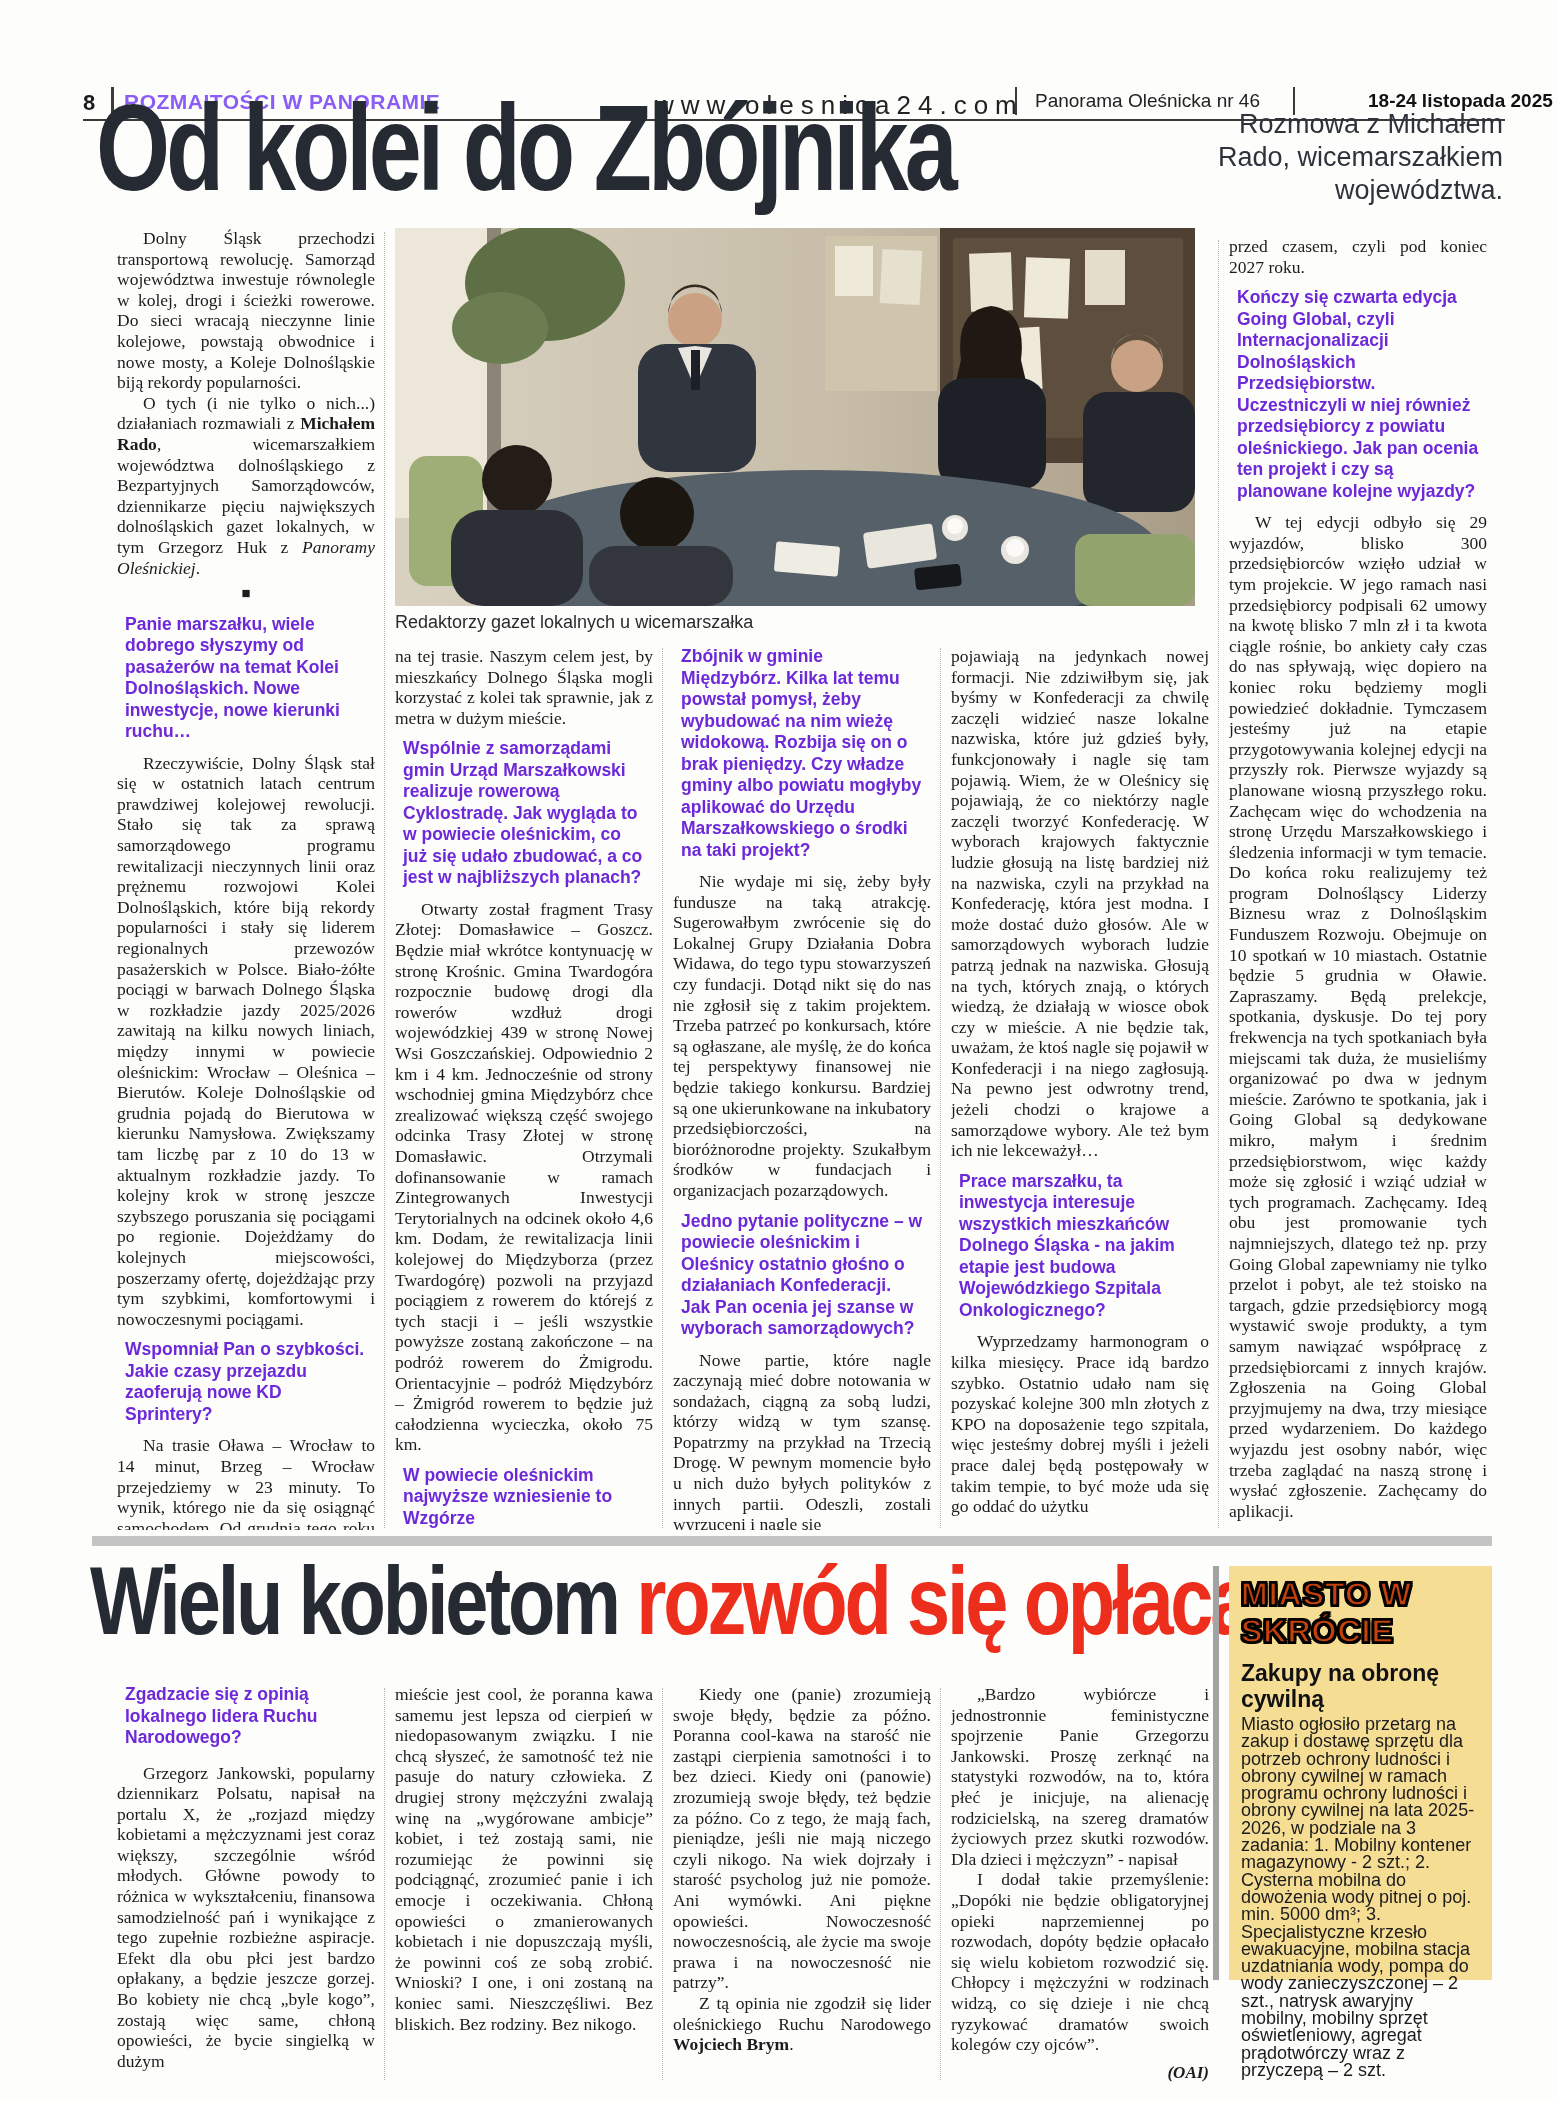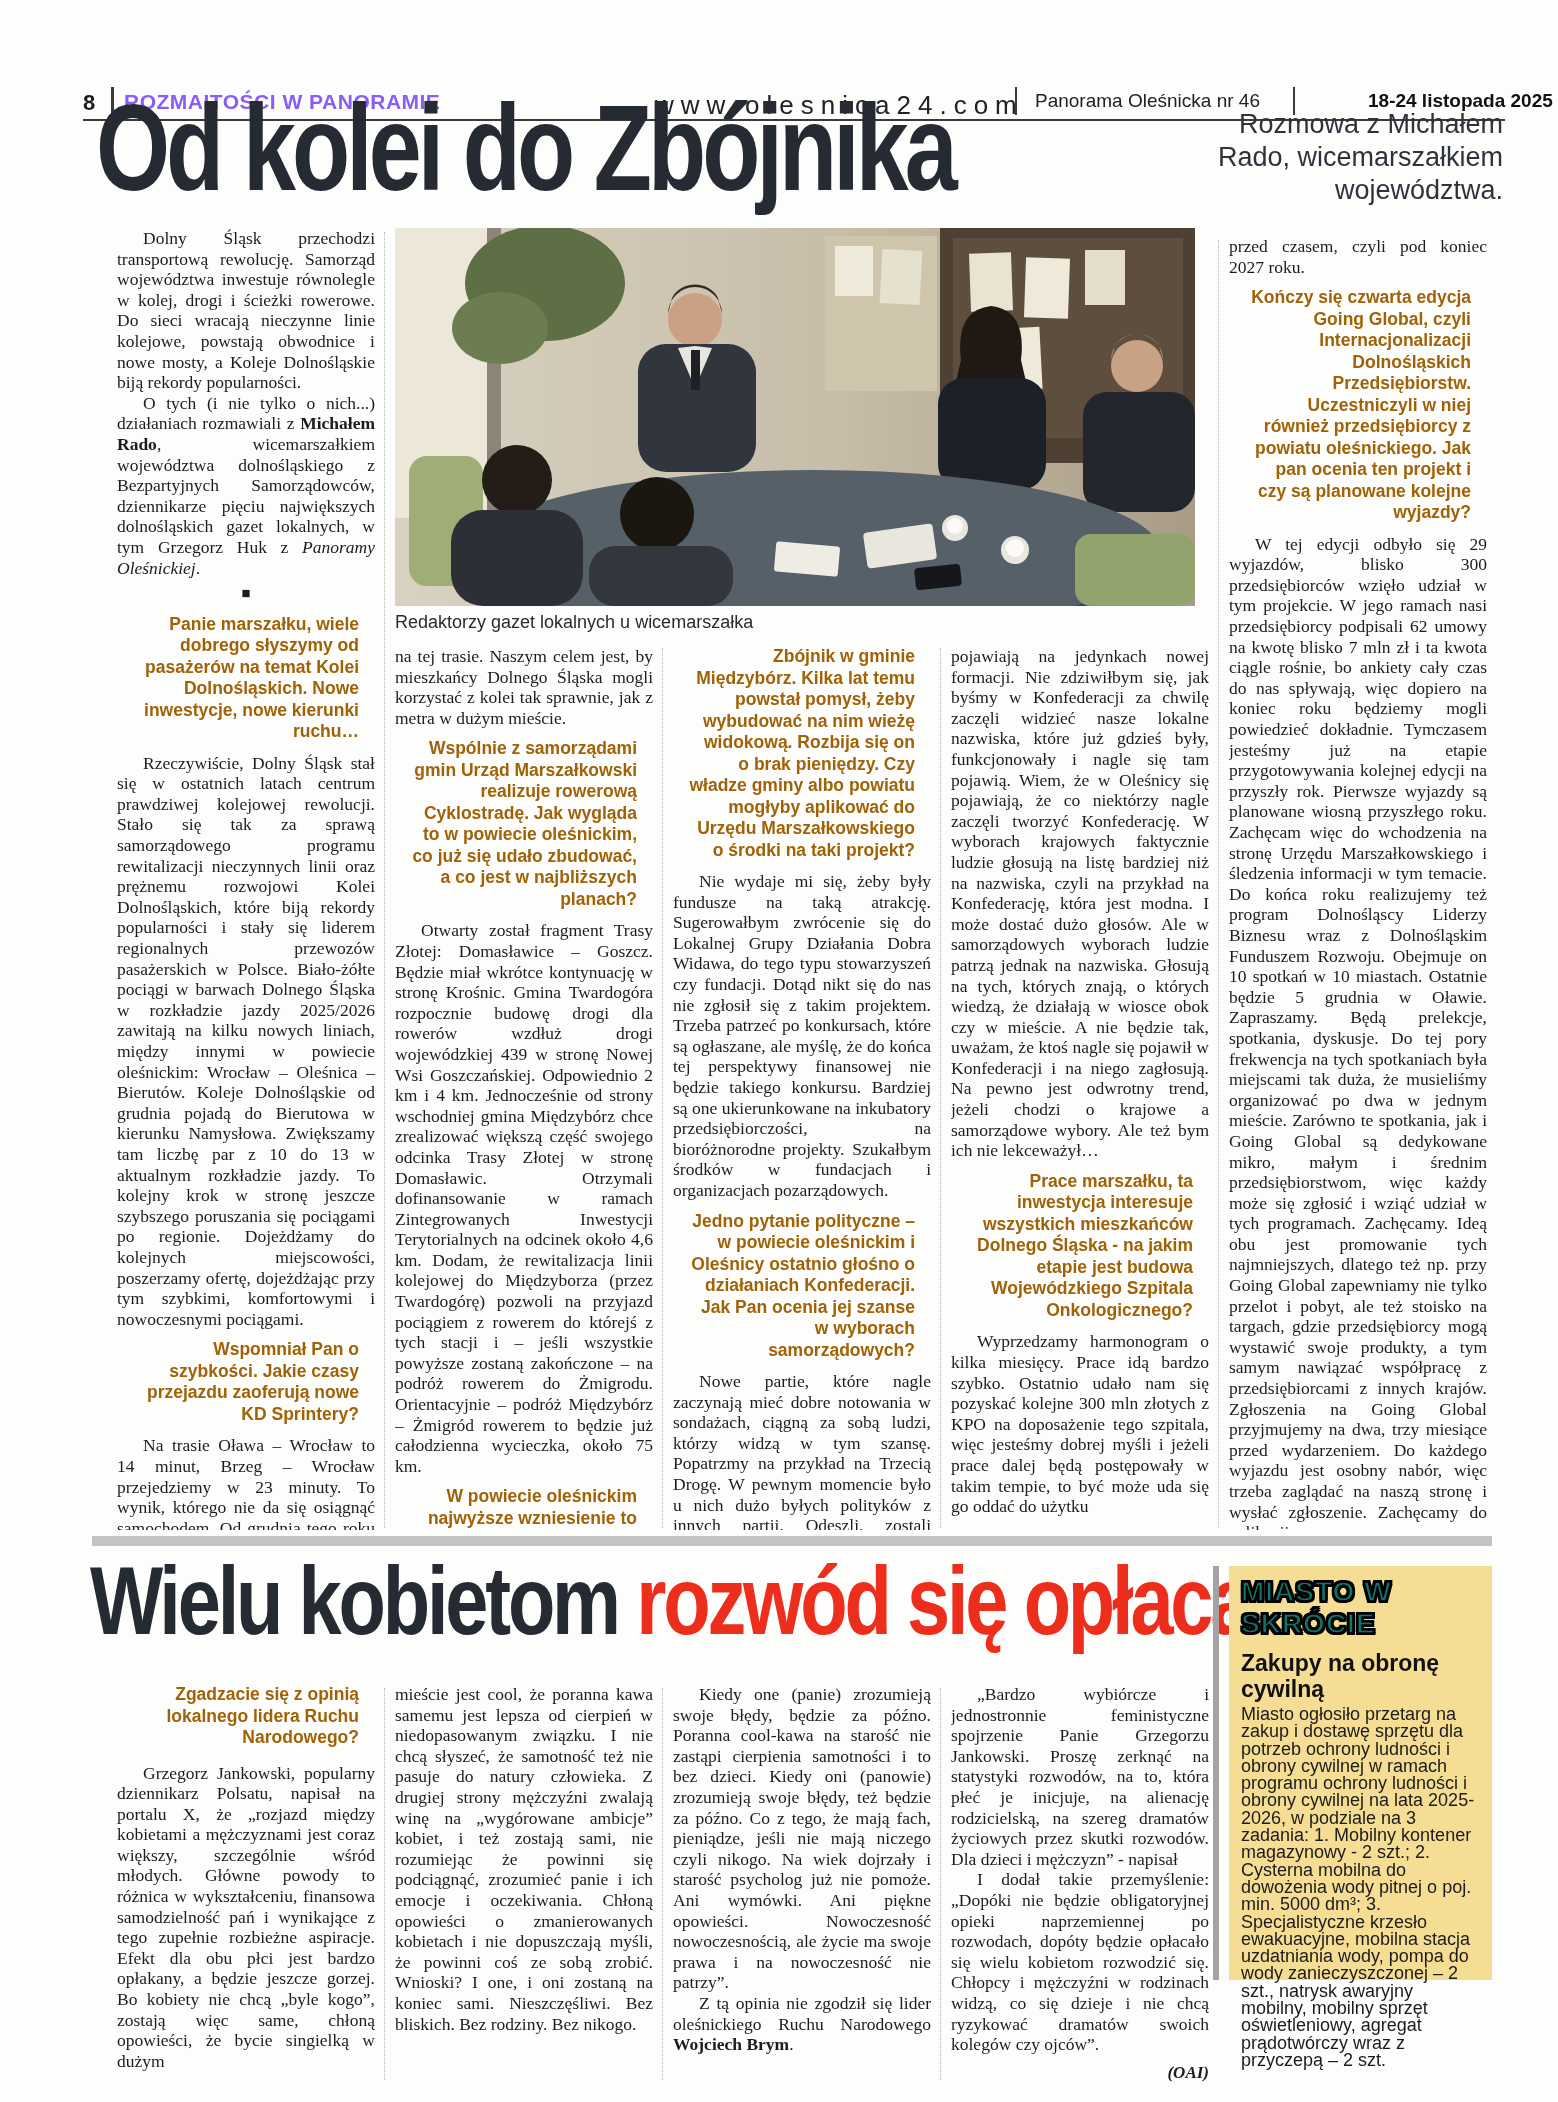--- a/index.html
+++ b/index.html
@@ -38,34 +38,34 @@
   .c2{left:395px;top:646px;height:884px;}
   .c3{left:673px;top:646px;height:884px;}
   .c4{left:951px;top:646px;height:884px;}
   .c5{left:1229px;top:236px;height:1294px;}
   .b1{left:117px;top:1684px;height:400px;}
   .b2{left:395px;top:1684px;height:400px;}
   .b3{left:673px;top:1684px;height:400px;}
   .b4{left:951px;top:1684px;height:400px;}
   .bp{margin:0;}
   .ind{text-indent:26px;}
-  .qp{margin:10px 16px;font-family:"Liberation Sans",sans-serif;font-weight:bold;
-      font-size:17.5px;line-height:21.5px;text-align:right;color:#a16207;}
+  .qp{margin:10px 8px;font-family:"Liberation Sans",sans-serif;font-weight:bold;
+      font-size:17.5px;line-height:21.5px;text-align:left;color:#6d28d9;}
   .qp.first{margin-top:0;}
   .bullet{text-align:center;margin:5px 0;font-size:15px;text-indent:0;}
   .byline{text-align:right;font-weight:bold;font-style:italic;font-size:17px;margin-top:8px;}
   
   .colsep{position:absolute;width:0;border-left:1px dotted #b7b7b7;}
   .divbar{position:absolute;left:92px;top:1536px;width:1400px;height:10px;background:#c4c4c4;}
   .sidebar-bar{position:absolute;left:1213px;top:1566px;width:6px;height:414px;background:#a3a3a3;}
   
   .citybox{position:absolute;left:1229px;top:1566px;width:263px;height:414px;
         background:#f6dd94;box-sizing:border-box;padding:10px 12px;}
-  .city-title{font-family:"Liberation Sans",sans-serif;font-weight:900;font-size:28px;
-        letter-spacing:1px;color:#0f766e;-webkit-text-stroke:1.5px #000;
+  .city-title{font-family:"Liberation Sans",sans-serif;font-weight:900;font-size:32px;
+        letter-spacing:1px;color:#c2410c;-webkit-text-stroke:1.5px #000;
         text-shadow:2px 2px 0 #000,-2px 2px 0 #000,2px -2px 0 #000,-2px -2px 0 #000,
                     0 2px 0 #000,0 -2px 0 #000,2px 0 0 #000,-2px 0 0 #000;}
   .city-head{font-family:"Liberation Sans",sans-serif;font-weight:800;font-size:23px;
         line-height:26px;color:#111;margin:10px 0 4px;}
   .city-body{font-family:"Liberation Sans",sans-serif;font-size:18px;line-height:17.3px;
         color:#1b1b1b;text-align:left;}
 </style>
 </head>
 <body>
 

